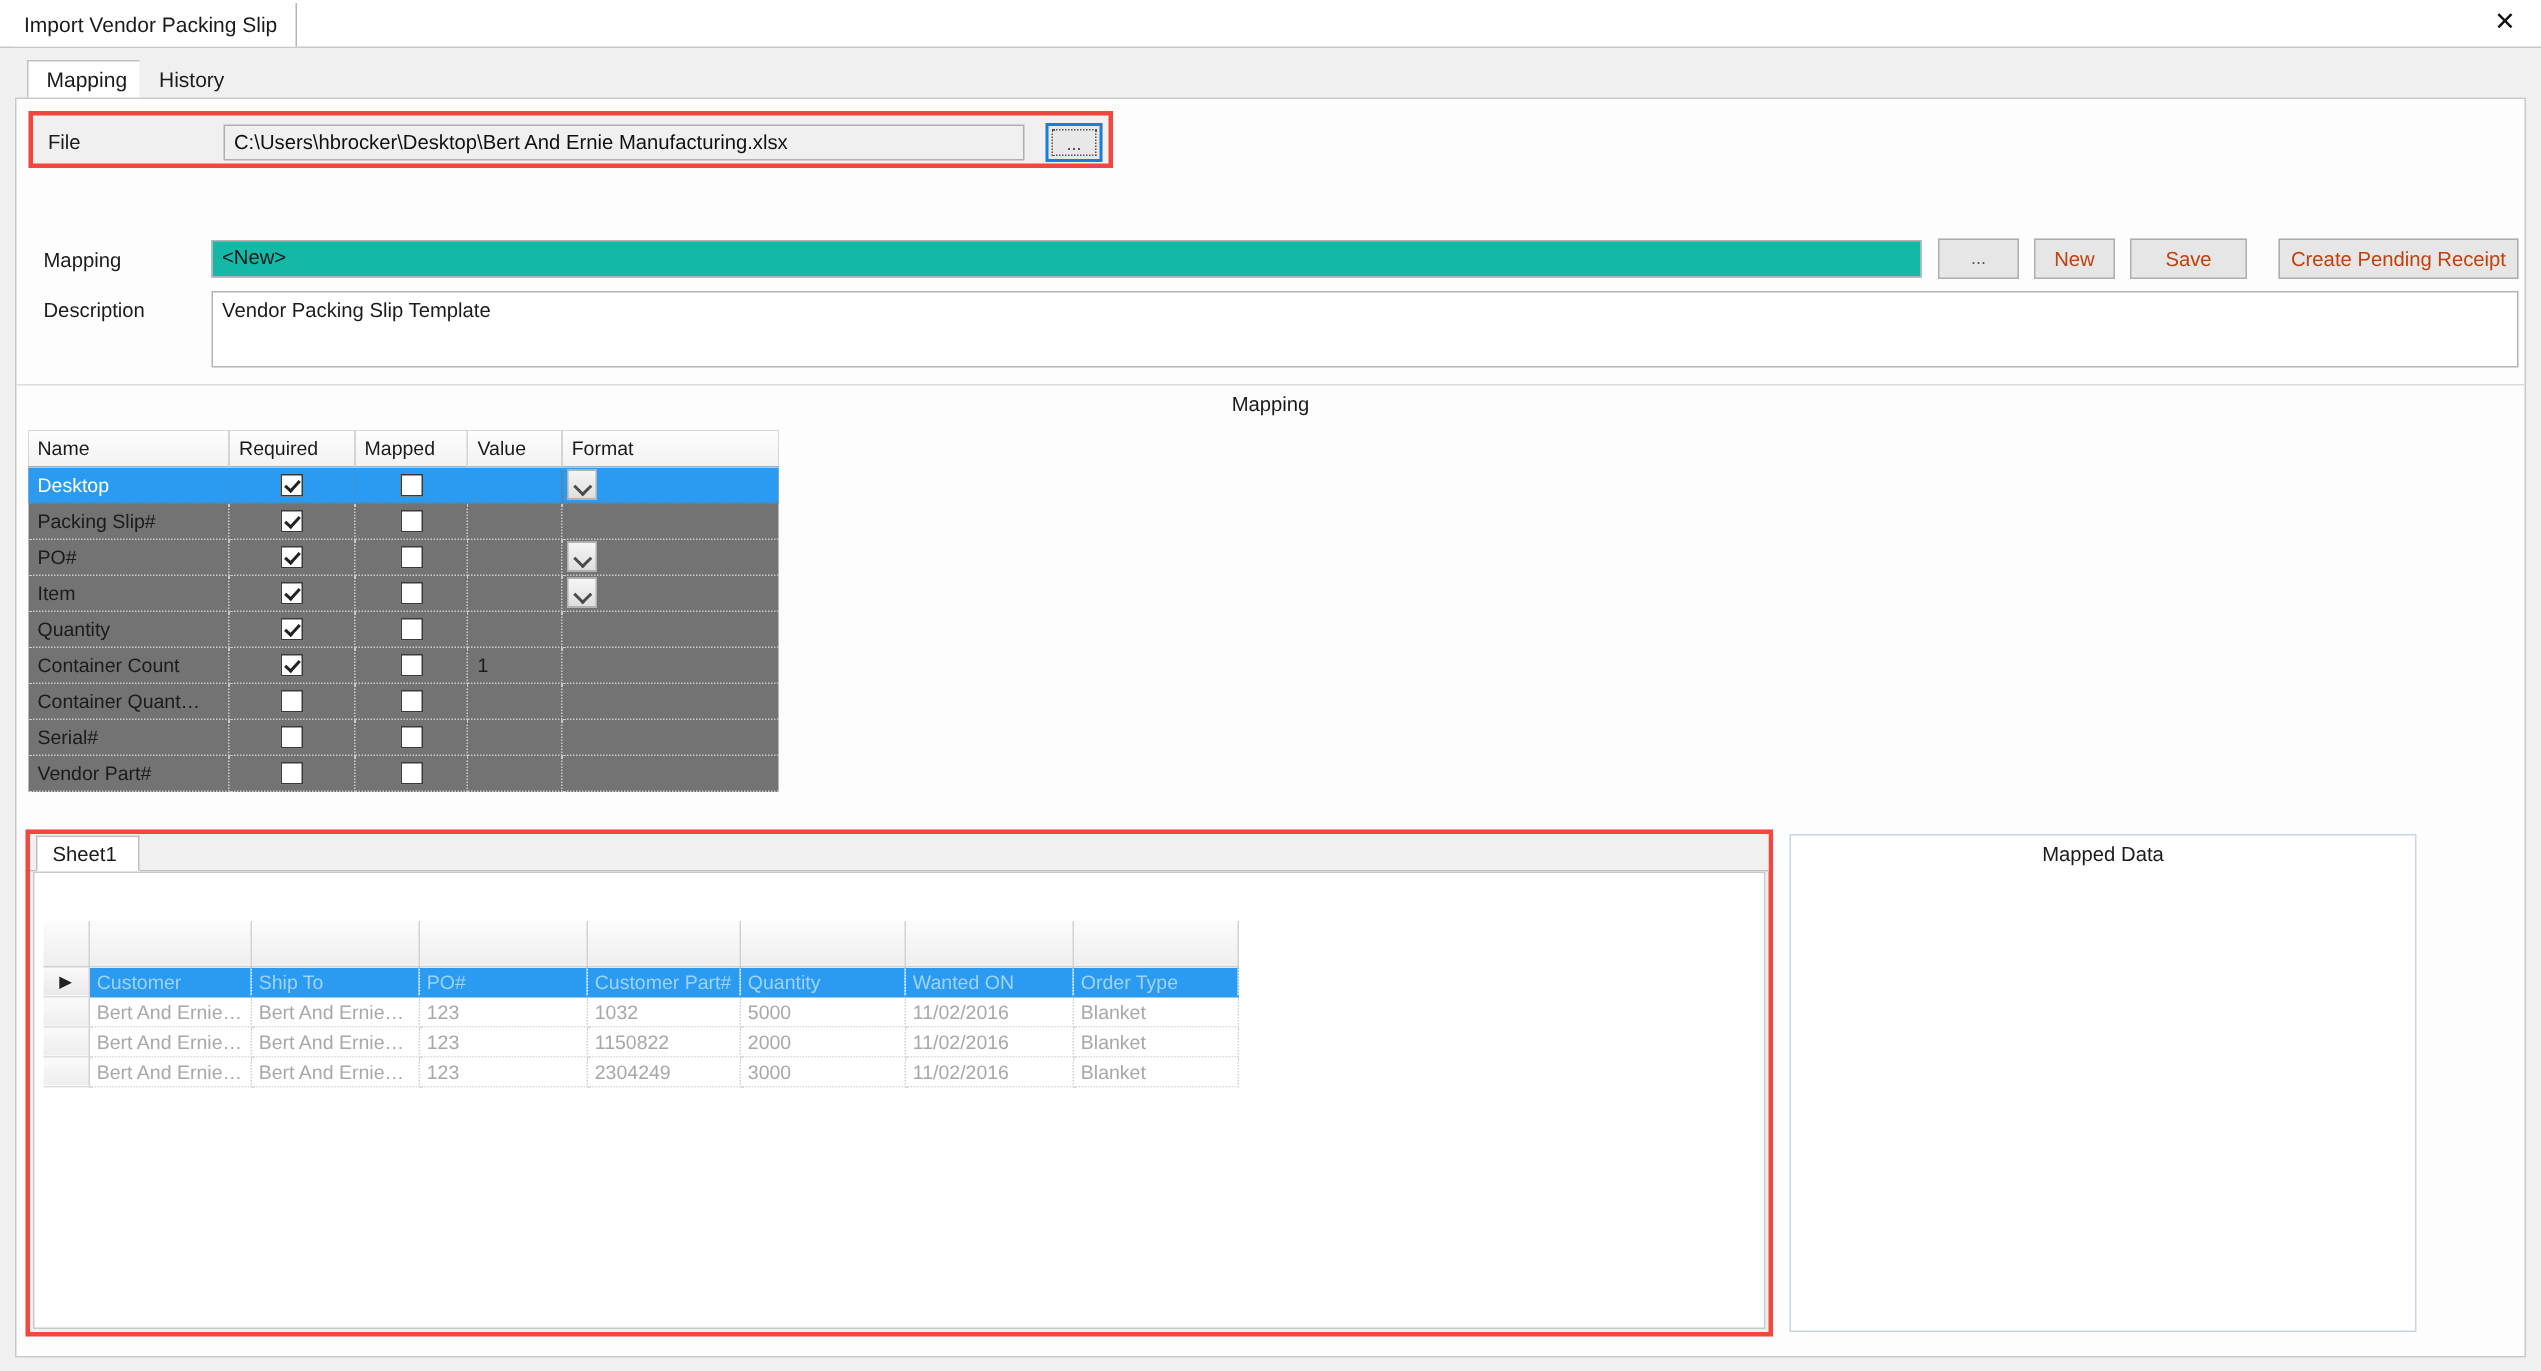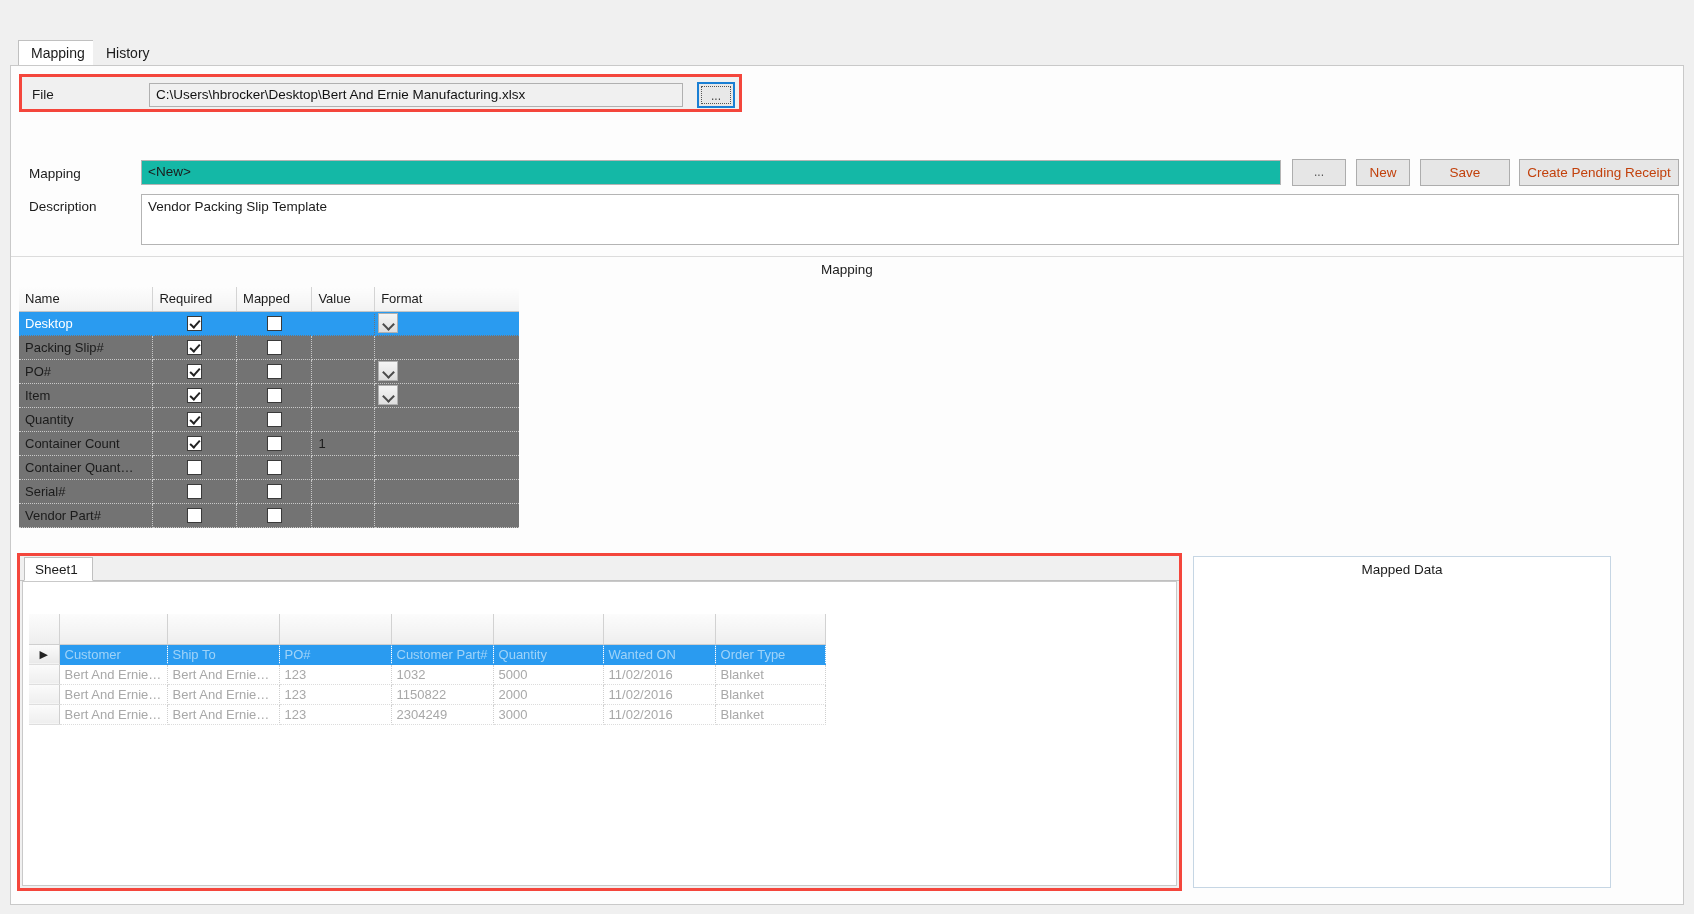--- a/index.html
+++ b/index.html
@@ -142,21 +142,21 @@
     border: 1px solid #adadad;
     font-size: 13.5px;
     color: #c2410c;
     cursor: pointer;
     text-align: center;
     line-height: 25px;
     white-space: nowrap;
   }
   .btn-dots    { left: 1281px; width: 54px; color: #555; font-size: 12px; }
   .btn-new     { left: 1345px; width: 54px; }
-  .btn-save    { left: 1409px; width: 90px; }
+  .btn-save    { left: 1409px; width: 78px; }
   .btn-create  { left: 1508px; width: 160px; }
 
   
   .lbl-desc {
     position: absolute; left: 18px; top: 133px;
     font-size: 13.5px;
   }
   .desc-input {
     position: absolute; left: 130px; top: 128px;
     width: 1538px; height: 51px;
@@ -342,20 +342,24 @@
     position: absolute; left: 0; top: 5px;
     width: 100%; text-align: center;
     font-size: 13.5px;
   }
 </style>
 </head>
 <body>
 
 <div id="app">
 
+  <div class="titlebar">
+    <div class="doc-tab">Import Vendor Packing Slip</div>
+    <div class="close-x">✕</div>
+  </div>
 
   <div class="content">
 
     <div class="tabstrip">
       <div class="tab tab-mapping active">Mapping</div>
       <div class="tab tab-history">History</div>
     </div>
 
     <div class="page">
 

